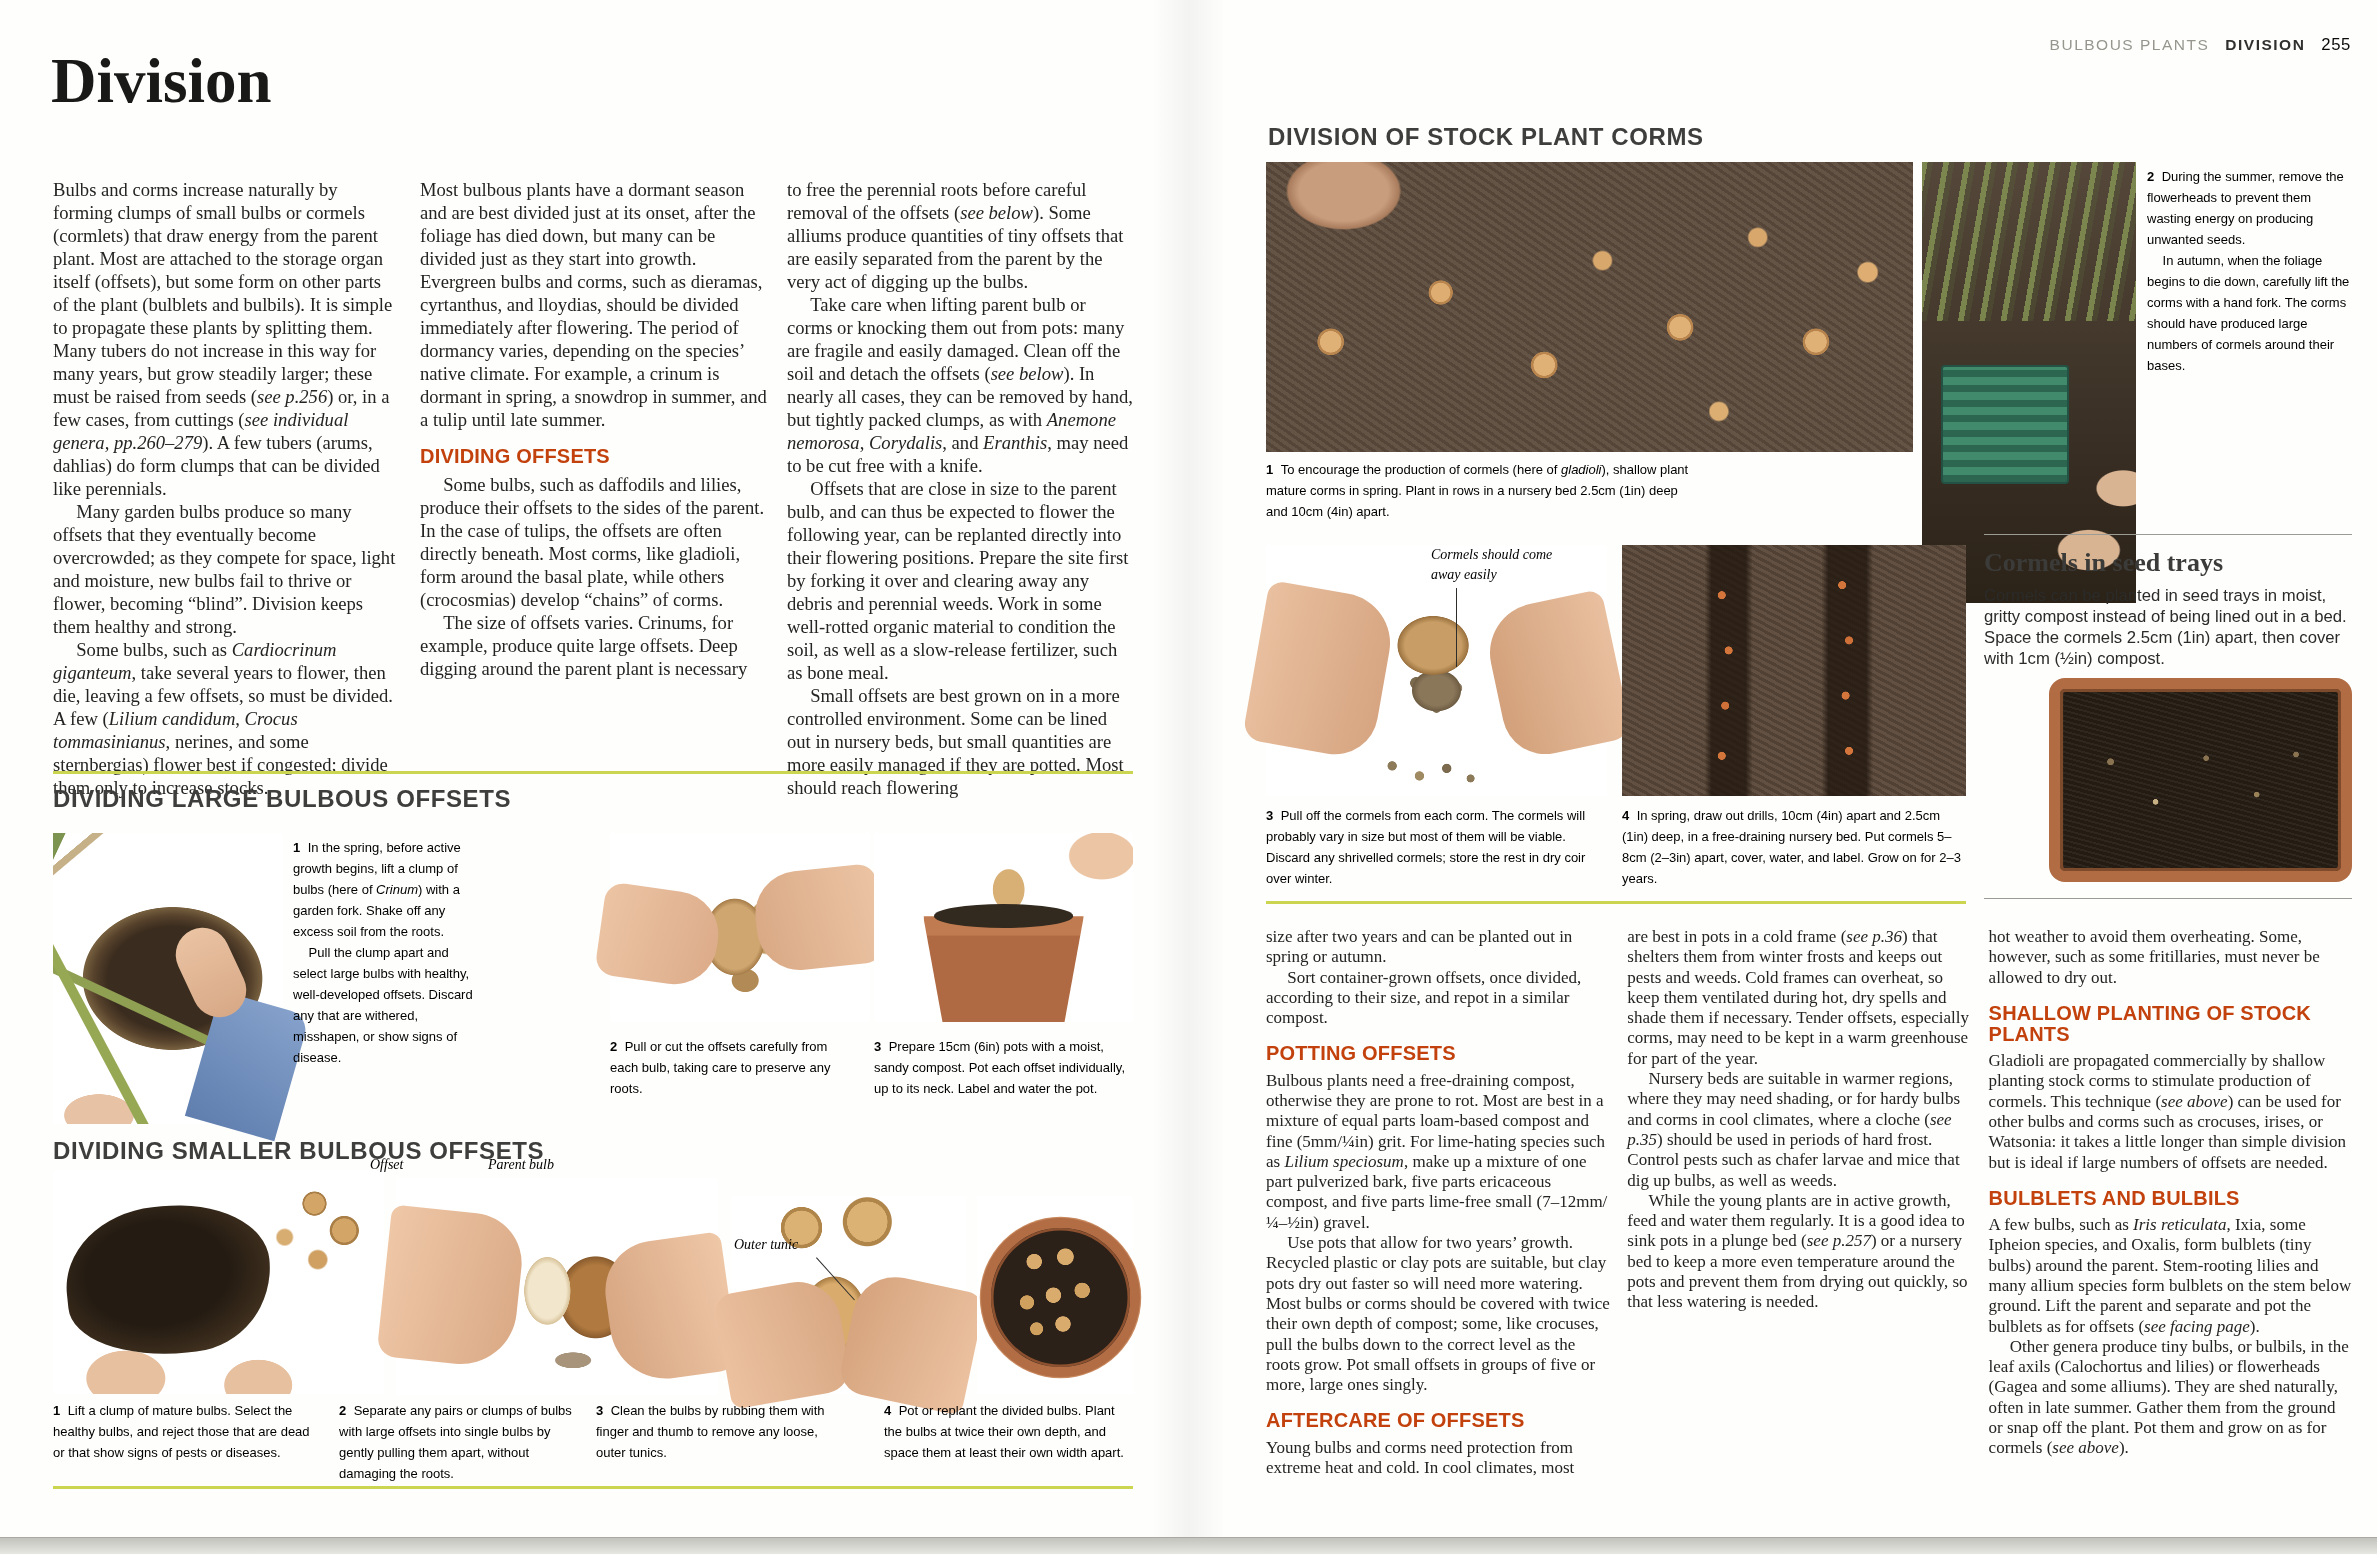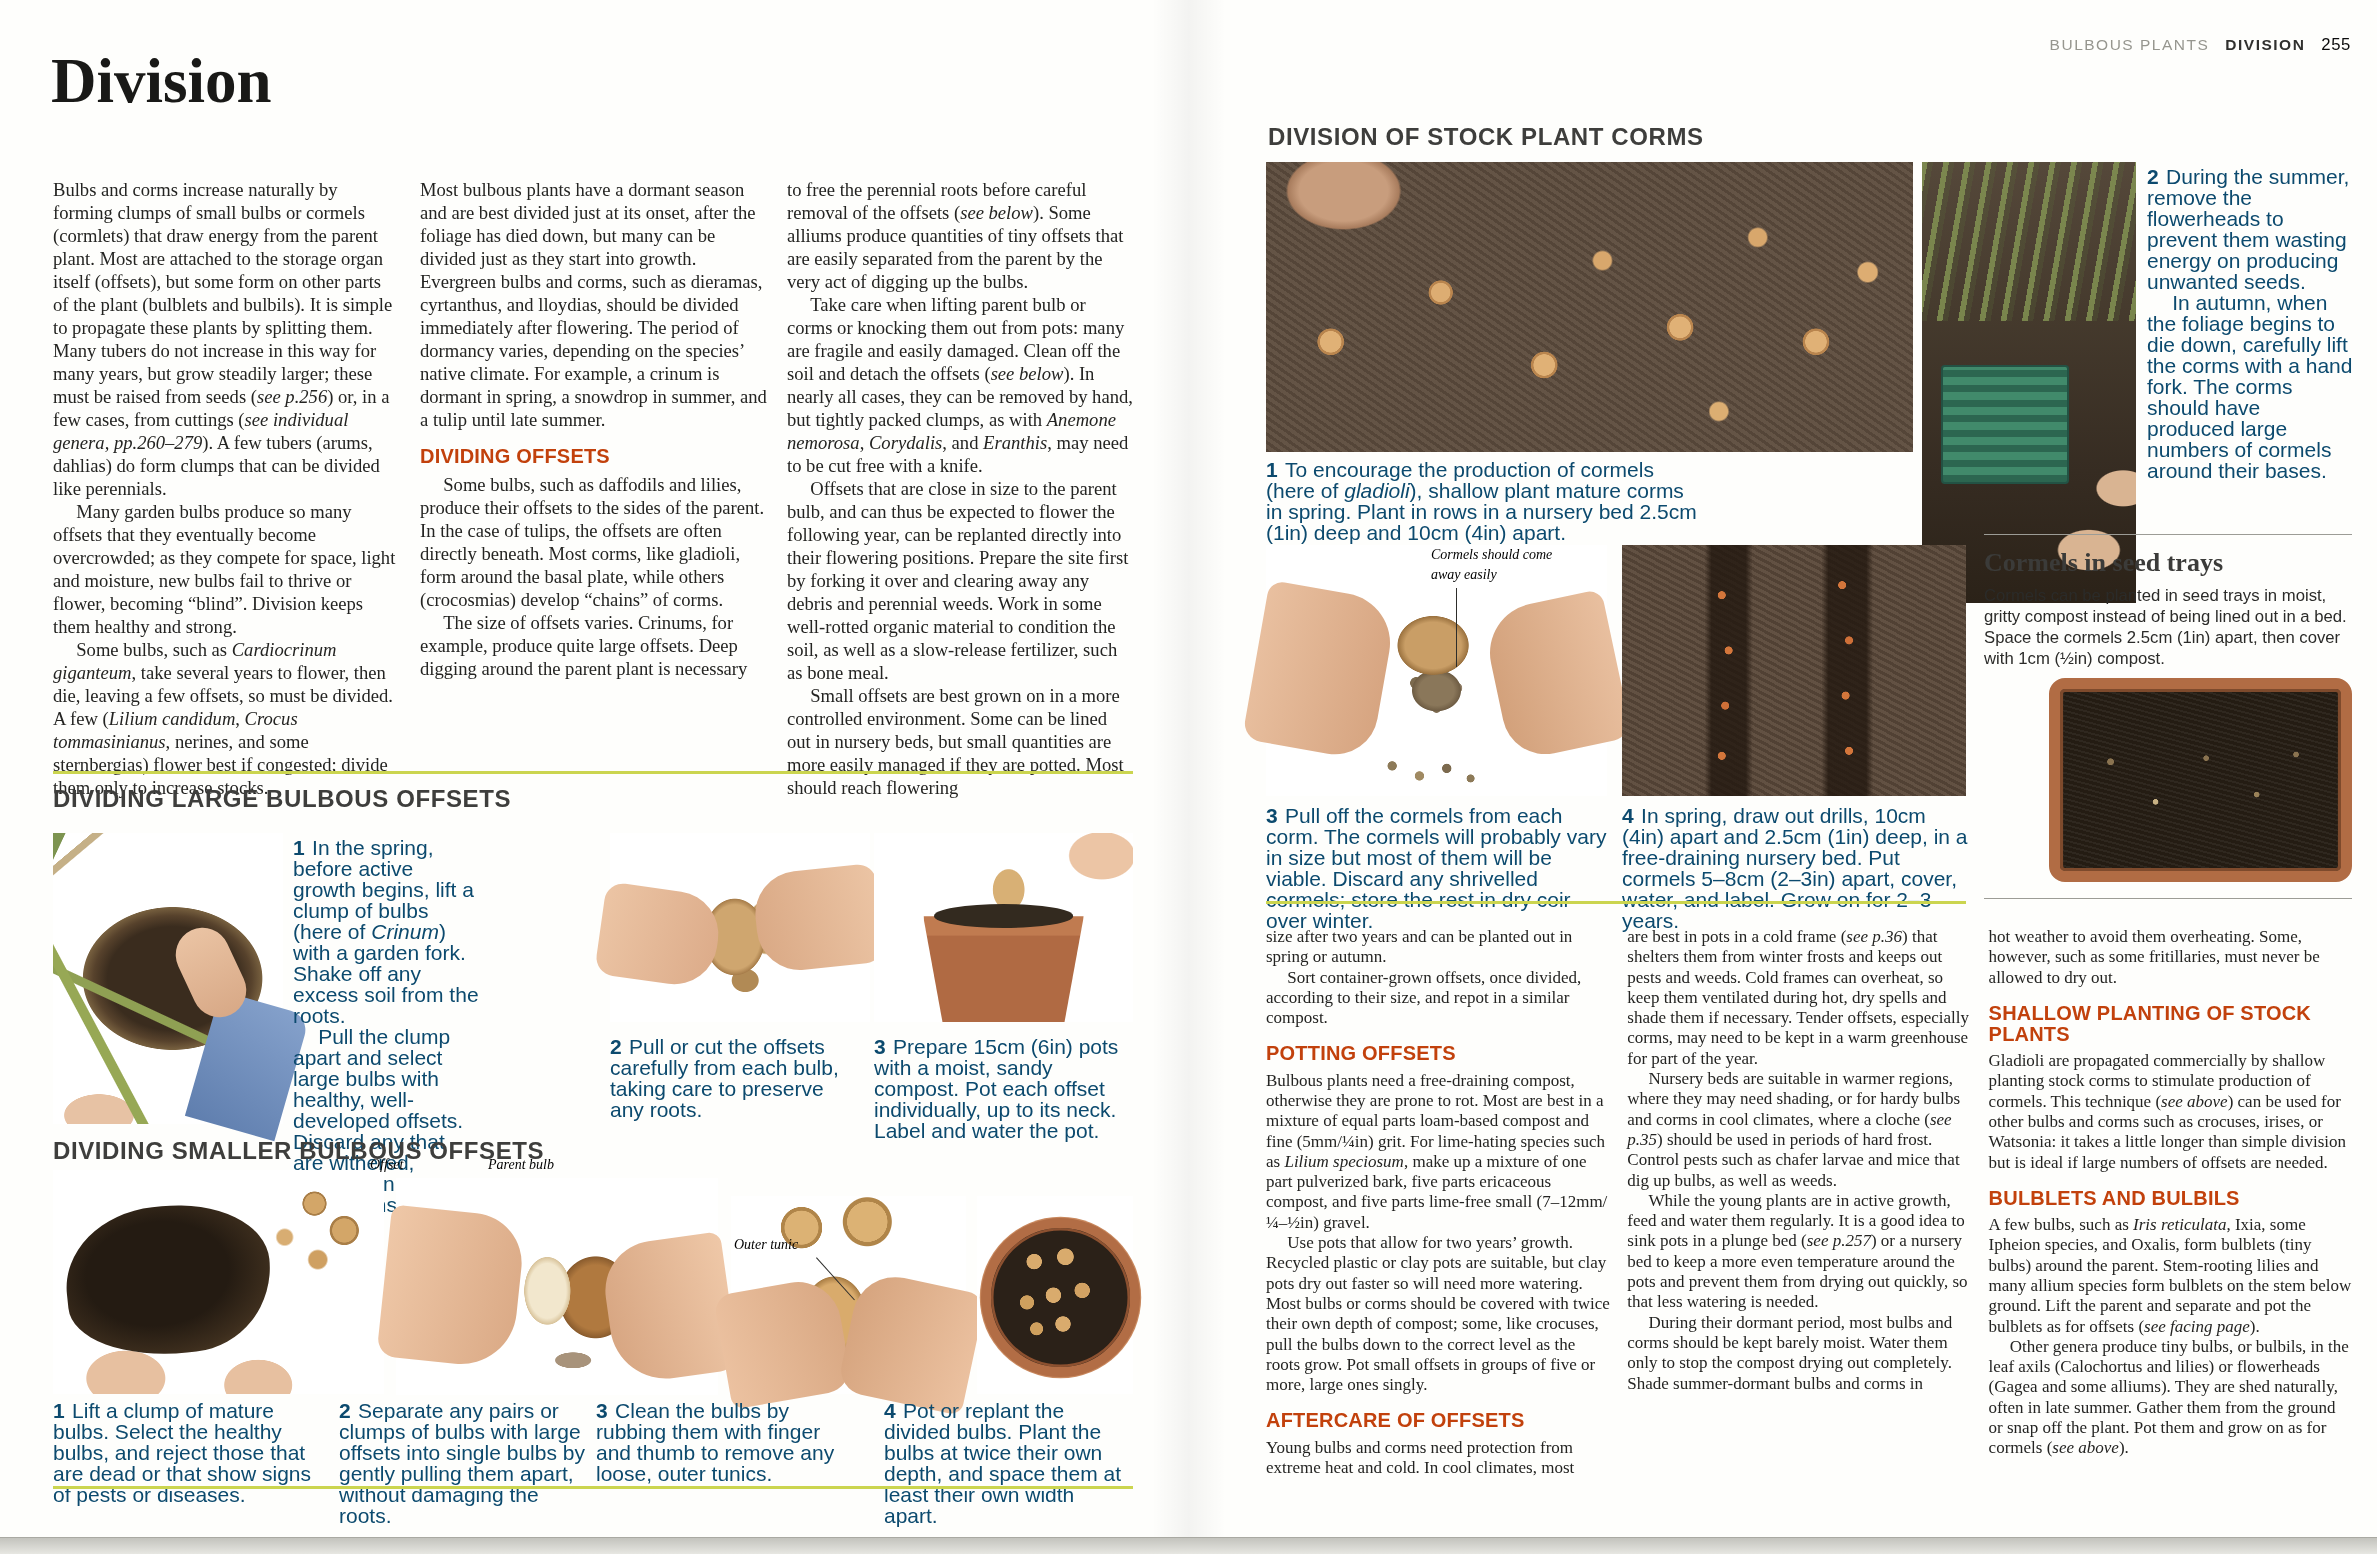--- a/index.html
+++ b/index.html
@@ -26,21 +26,21 @@
   .serif2{font-family:"Liberation Serif",serif;font-size:17px;line-height:20.3px;color:#242422;}
   .serif2 p{margin:0;}
   .serif2 p.ind{text-indent:1.25em;}
 
   .cols{position:absolute;display:flex;}
   .cols .col{flex:0 0 auto;}
 
   .sechead{position:absolute;font-family:"Liberation Sans",sans-serif;font-weight:700;font-size:24px;
     color:#3e3e3c;letter-spacing:0.6px;white-space:nowrap;}
 
-  .cap{position:absolute;font-size:21px;line-height:21px;color:#0c4a6e;}
+  .cap{position:absolute;font-size:13px;line-height:21px;color:#000000;}
   .cap .num{font-weight:700;margin-right:7.4px;}
   .cap p{margin:0;}
   .cap p.ind{text-indent:1.2em;}
 
   .annot{position:absolute;font-family:"Liberation Serif",serif;font-style:italic;font-size:14px;
     line-height:20px;color:#000000;}
   .gline{position:absolute;height:3.1px;background:#cbd54f;}
   .pline{position:absolute;background:#2d2d2b;}
 
   .box{position:absolute;border-top:1.2px solid #9c9c96;border-bottom:1.2px solid #9c9c96;padding:10px 0 16px 0;box-sizing:border-box;}
@@ -299,21 +299,20 @@
       <div class="bodyhead">POTTING OFFSETS</div>
       <p>Bulbous plants need a free-draining compost, otherwise they are prone to rot. Most are best in a mixture of equal parts loam-based compost and fine (5mm/¼in) grit. For lime-hating species such as <i>Lilium speciosum</i>, make up a mixture of one part pulverized bark, five parts ericaceous compost, and five parts lime-free small (7–12mm/¼–½in) gravel.</p>
       <p class="ind">Use pots that allow for two years’ growth. Recycled plastic or clay pots are suitable, but clay pots dry out faster so will need more watering. Most bulbs or corms should be covered with twice their own depth of compost; some, like crocuses, pull the bulbs down to the correct level as the roots grow. Pot small offsets in groups of five or more, large ones singly.</p>
       <div class="bodyhead">AFTERCARE OF OFFSETS</div>
       <p>Young bulbs and corms need protection from extreme heat and cold. In cool climates, most</p>
     </div>
     <div class="col" style="width:344px;">
       <p>are best in pots in a cold frame (<i>see p.36</i>) that shelters them from winter frosts and keeps out pests and weeds. Cold frames can overheat, so keep them ventilated during hot, dry spells and shade them if necessary. Tender offsets, especially corms, may need to be kept in a warm greenhouse for part of the year.</p>
       <p class="ind">Nursery beds are suitable in warmer regions, where they may need shading, or for hardy bulbs and corms in cool climates, where a cloche (<i>see p.35</i>) should be used in periods of hard frost. Control pests such as chafer larvae and mice that dig up bulbs, as well as weeds.</p>
       <p class="ind">While the young plants are in active growth, feed and water them regularly. It is a good idea to sink pots in a plunge bed (<i>see p.257</i>) or a nursery bed to keep a more even temperature around the pots and prevent them from drying out quickly, so that less watering is needed.</p>
-      <p class="ind">During their dormant period, most bulbs and corms should be kept barely moist. Water them only to stop the compost drying out completely. Shade summer-dormant bulbs and corms in</p>
     </div>
     <div class="col" style="width:365px;">
       <p>hot weather to avoid them overheating. Some, however, such as some fritillaries, must never be allowed to dry out.</p>
       <div class="bodyhead">SHALLOW PLANTING OF STOCK PLANTS</div>
       <p>Gladioli are propagated commercially by shallow planting stock corms to stimulate production of cormels. This technique (<i>see above</i>) can be used for other bulbs and corms such as crocuses, irises, or Watsonia: it takes a little longer than simple division but is ideal if large numbers of offsets are needed.</p>
       <div class="bodyhead">BULBLETS AND BULBILS</div>
       <p>A few bulbs, such as <i>Iris reticulata</i>, Ixia, some Ipheion species, and Oxalis, form bulblets (tiny bulbs) around the parent. Stem-rooting lilies and many allium species form bulblets on the stem below ground. Lift the parent and separate and pot the bulblets as for offsets (<i>see facing page</i>).</p>
       <p class="ind">Other genera produce tiny bulbs, or bulbils, in the leaf axils (Calochortus and lilies) or flowerheads (Gagea and some alliums). They are shed naturally, often in late summer. Gather them from the ground or snap off the plant. Pot them and grow on as for cormels (<i>see above</i>).</p>
     </div>
   </div>

